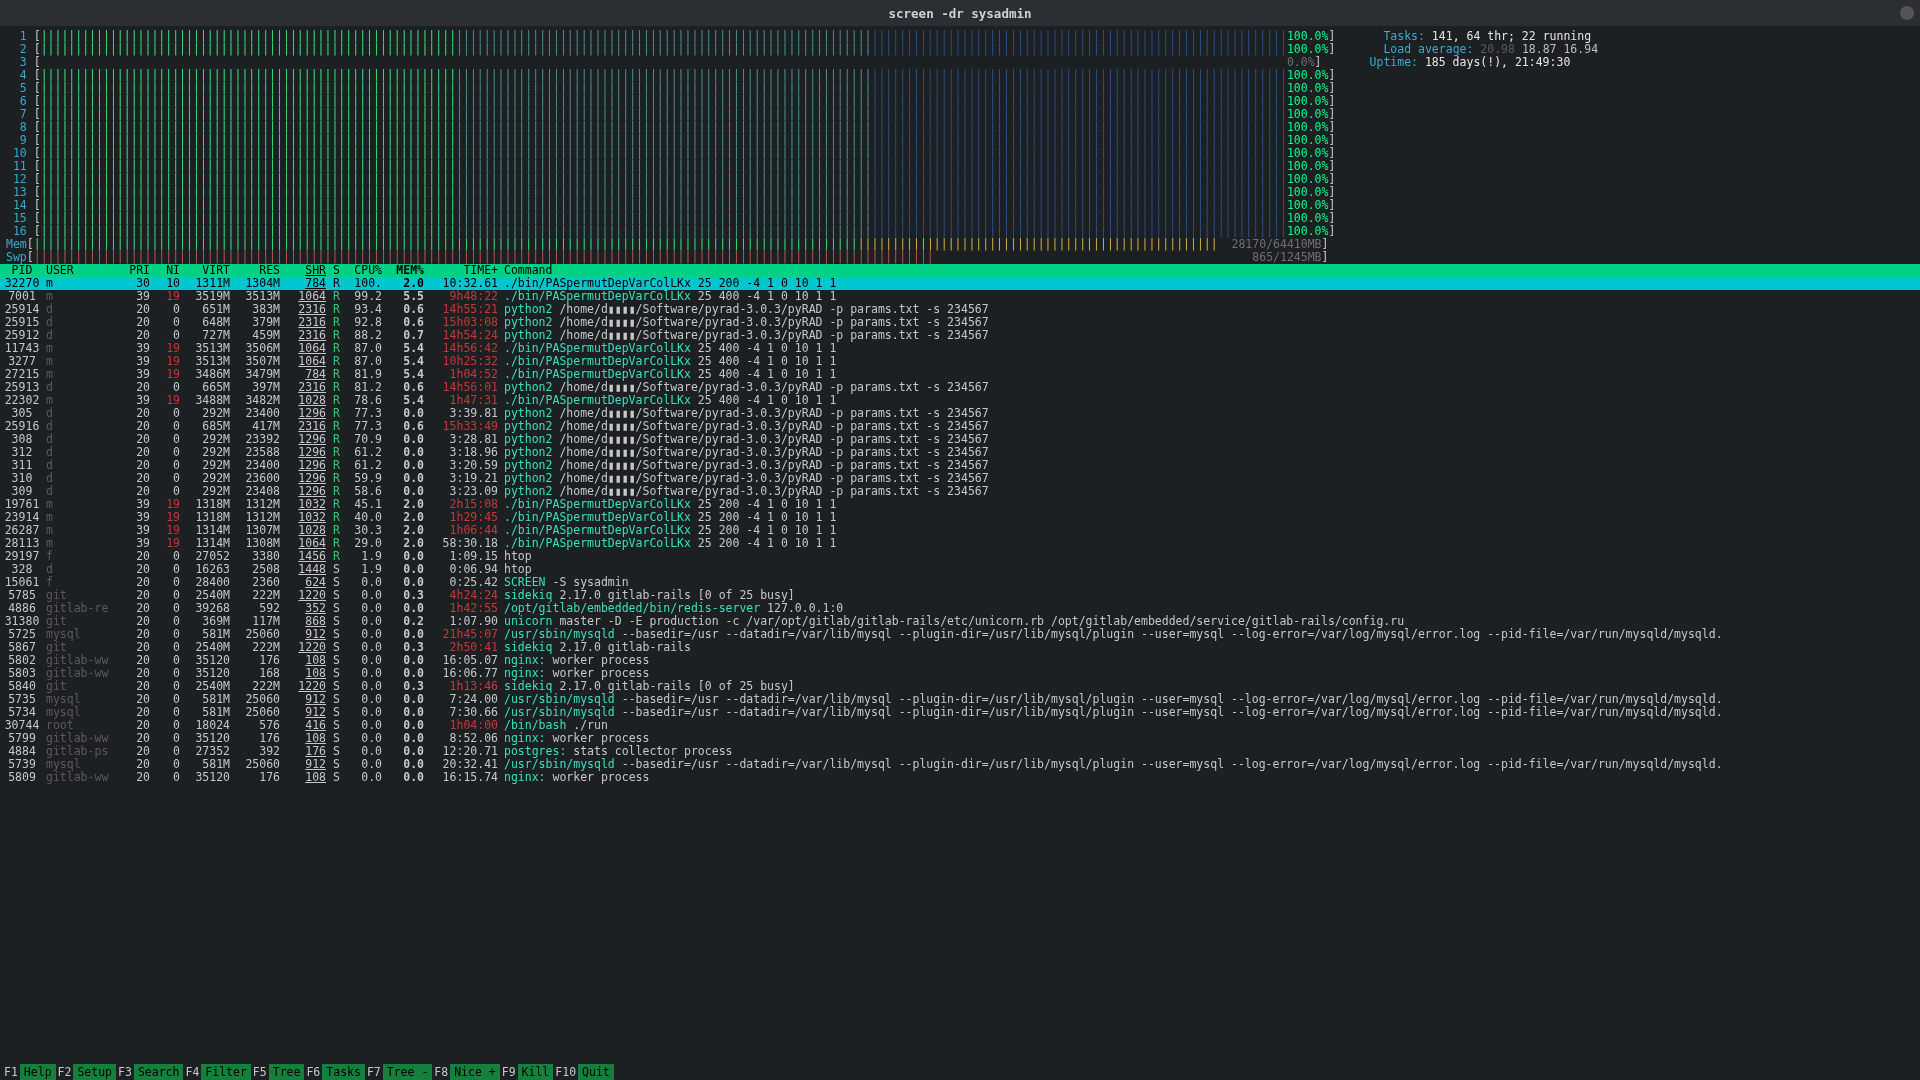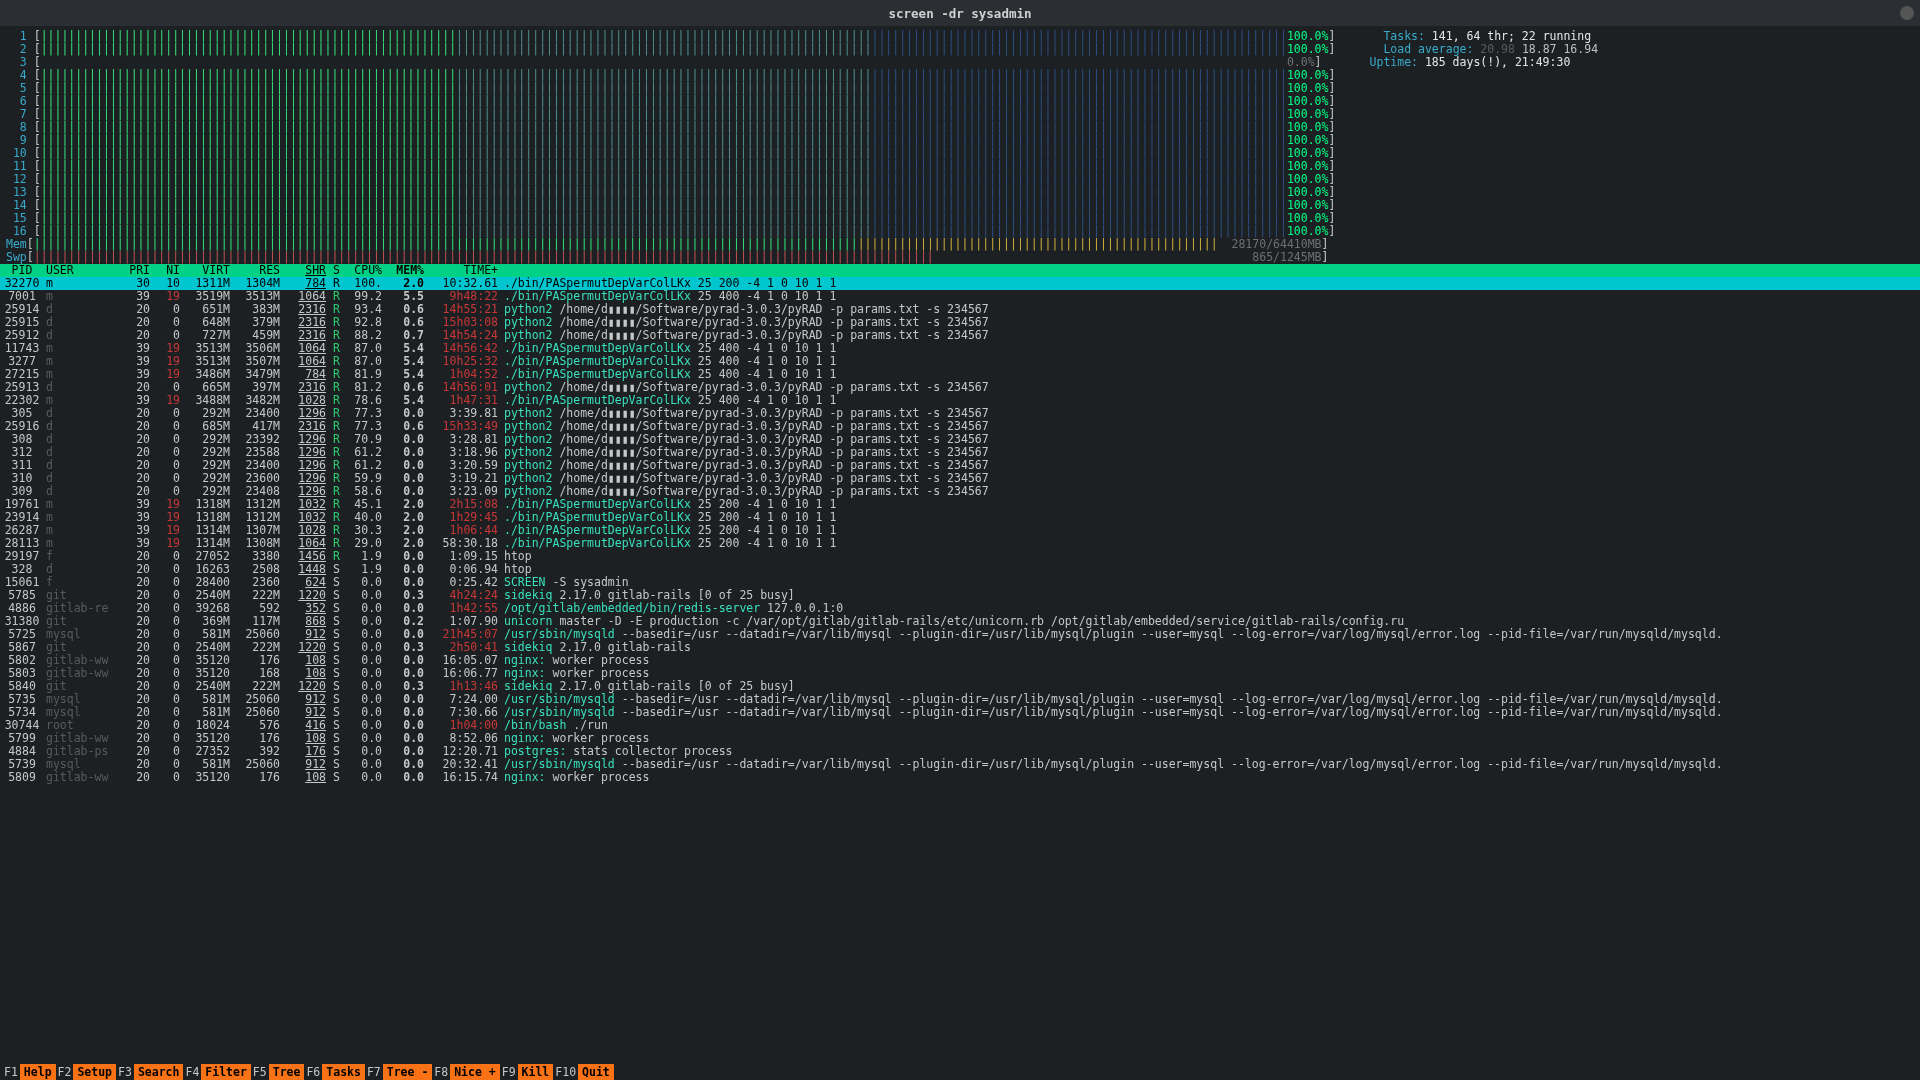--- a/index.html
+++ b/index.html
@@ -71,21 +71,21 @@
     position:absolute;
     left:0; bottom:0;
     width:100%;
     height:16px;
     display:flex;
     font-size:11.5px;
     line-height:16px;
     padding:0 2px;
   }
   .fkey { color:#c5c8c6; background:transparent; padding:0 2px;}
-  .fval { background:#f97316; color:#000; padding:0 4px; margin-right:0;font-weight:bold;}
+  .fval { background:#15803d; color:#000; padding:0 4px; margin-right:0;}
 </style>
 </head>
 <body>
 
 <div class="titlebar">
   <span>screen -dr sysadmin</span>
   <span class="winbtn"></span>
 </div>
 
 <div class="term">
@@ -106,21 +106,21 @@
       <div class="row"><span class="lbl"> 14 </span><span class="brack">[</span><span style="color:#34e07b">||||||||||||||||||||||||||||||||||||||||||||||||||||||||||||</span><span style="color:#4f8f8f">||||||||||||||||||||||||||||||||||||||||||||||||||||||||||||</span><span style="color:#2c4f84">||||||||||||||||||||||||||||||||||||||||||||||||||||||||||||</span><span class="pct100">100.0%</span><span class="brack">]</span></div>
       <div class="row"><span class="lbl"> 15 </span><span class="brack">[</span><span style="color:#34e07b">||||||||||||||||||||||||||||||||||||||||||||||||||||||||||||</span><span style="color:#4f8f8f">||||||||||||||||||||||||||||||||||||||||||||||||||||||||||||</span><span style="color:#2c4f84">||||||||||||||||||||||||||||||||||||||||||||||||||||||||||||</span><span class="pct100">100.0%</span><span class="brack">]</span></div>
       <div class="row"><span class="lbl"> 16 </span><span class="brack">[</span><span style="color:#34e07b">||||||||||||||||||||||||||||||||||||||||||||||||||||||||||||</span><span style="color:#4f8f8f">||||||||||||||||||||||||||||||||||||||||||||||||||||||||||||</span><span style="color:#2c4f84">||||||||||||||||||||||||||||||||||||||||||||||||||||||||||||</span><span class="pct100">100.0%</span><span class="brack">]</span></div>
     </div>
   <div id="mem-block">
       <div class="row"><span class="lbl">Mem</span><span class="brack">[</span><span style="color:#34e07b">|||||||||||||||||||||||||||||||||||||||||||||||||||||||||||||||||||||||||||||||||||||||||||||||||||||||||||||||||||||||</span><span style="color:#cfae3a">||||||||||||||||||||||||||||||||||||||||||||||||||||</span><span class="pct">  28170/64410MB</span><span class="brack">]</span></div>
       <div class="row"><span class="lbl">Swp</span><span class="brack">[</span><span style="color:#c45050">|||||||||||||||||||||||||||||||||||||||||||||||||||||||||||||||||||||||||||||||||||||||||||</span><span style="color:#c45050">|||||||||||||||||||||||||||||||||||||||</span><span class="pct">                                              865/1245MB</span><span class="brack">]</span></div>
     </div>
 </div>
 
-<div class="hdr" id="hdr"><div class="c-pid">PID</div><div class="c-user">USER</div><div class="c-pri">PRI</div><div class="c-ni">NI</div><div class="c-virt">VIRT</div><div class="c-res">RES</div><div class="c-shr">SHR</div><div class="c-s">S</div><div class="c-cpu">CPU%</div><div class="c-mem">MEM%</div><div class="c-time">TIME+</div></div>
+<div class="hdr" id="hdr"><div class="c-pid">PID</div><div class="c-user">USER</div><div class="c-pri">PRI</div><div class="c-ni">NI</div><div class="c-virt">VIRT</div><div class="c-res">RES</div><div class="c-shr">SHR</div><div class="c-s">S</div><div class="c-cpu">CPU%</div><div class="c-mem">MEM%</div><div class="c-time">TIME+</div><div class="c-cmd">Command</div></div>
 <div id="procs">
     <div class="prow sel"><div class="c-pid">32270</div><div class="c-user ">m</div><div class="c-pri">30</div><div class="c-ni ">10</div><div class="c-virt">1311M</div><div class="c-res">1304M</div><div class="c-shr">784</div><div class="c-s ">R</div><div class="c-cpu">100.</div><div class="c-mem">2.0</div><div class="c-time ">10:32.61</div><div class="c-cmd"><span>./bin/PASpermutDepVarColLKx 25 200 -4 1 0 10 1 1</span></div></div>
     <div class="prow"><div class="c-pid">7001</div><div class="c-user dimuser">m</div><div class="c-pri">39</div><div class="c-ni nired">19</div><div class="c-virt">3519M</div><div class="c-res">3513M</div><div class="c-shr">1064</div><div class="c-s rgreen">R</div><div class="c-cpu">99.2</div><div class="c-mem">5.5</div><div class="c-time timered">9h48:22</div><div class="c-cmd"><span class="exebase">./bin/PASpermutDepVarColLKx</span><span class="rest"> 25 400 -4 1 0 10 1 1</span></div></div>
     <div class="prow"><div class="c-pid">25914</div><div class="c-user dimuser">d</div><div class="c-pri">20</div><div class="c-ni ">0</div><div class="c-virt">651M</div><div class="c-res">383M</div><div class="c-shr">2316</div><div class="c-s rgreen">R</div><div class="c-cpu">93.4</div><div class="c-mem">0.6</div><div class="c-time timered">14h55:21</div><div class="c-cmd"><span class="exebase">python2</span><span class="rest"> /home/d▮▮▮▮/Software/pyrad-3.0.3/pyRAD -p params.txt -s 234567</span></div></div>
     <div class="prow"><div class="c-pid">25915</div><div class="c-user dimuser">d</div><div class="c-pri">20</div><div class="c-ni ">0</div><div class="c-virt">648M</div><div class="c-res">379M</div><div class="c-shr">2316</div><div class="c-s rgreen">R</div><div class="c-cpu">92.8</div><div class="c-mem">0.6</div><div class="c-time timered">15h03:08</div><div class="c-cmd"><span class="exebase">python2</span><span class="rest"> /home/d▮▮▮▮/Software/pyrad-3.0.3/pyRAD -p params.txt -s 234567</span></div></div>
     <div class="prow"><div class="c-pid">25912</div><div class="c-user dimuser">d</div><div class="c-pri">20</div><div class="c-ni ">0</div><div class="c-virt">727M</div><div class="c-res">459M</div><div class="c-shr">2316</div><div class="c-s rgreen">R</div><div class="c-cpu">88.2</div><div class="c-mem">0.7</div><div class="c-time timered">14h54:24</div><div class="c-cmd"><span class="exebase">python2</span><span class="rest"> /home/d▮▮▮▮/Software/pyrad-3.0.3/pyRAD -p params.txt -s 234567</span></div></div>
     <div class="prow"><div class="c-pid">11743</div><div class="c-user dimuser">m</div><div class="c-pri">39</div><div class="c-ni nired">19</div><div class="c-virt">3513M</div><div class="c-res">3506M</div><div class="c-shr">1064</div><div class="c-s rgreen">R</div><div class="c-cpu">87.0</div><div class="c-mem">5.4</div><div class="c-time timered">14h56:42</div><div class="c-cmd"><span class="exebase">./bin/PASpermutDepVarColLKx</span><span class="rest"> 25 400 -4 1 0 10 1 1</span></div></div>
     <div class="prow"><div class="c-pid">3277</div><div class="c-user dimuser">m</div><div class="c-pri">39</div><div class="c-ni nired">19</div><div class="c-virt">3513M</div><div class="c-res">3507M</div><div class="c-shr">1064</div><div class="c-s rgreen">R</div><div class="c-cpu">87.0</div><div class="c-mem">5.4</div><div class="c-time timered">10h25:32</div><div class="c-cmd"><span class="exebase">./bin/PASpermutDepVarColLKx</span><span class="rest"> 25 400 -4 1 0 10 1 1</span></div></div>
     <div class="prow"><div class="c-pid">27215</div><div class="c-user dimuser">m</div><div class="c-pri">39</div><div class="c-ni nired">19</div><div class="c-virt">3486M</div><div class="c-res">3479M</div><div class="c-shr">784</div><div class="c-s rgreen">R</div><div class="c-cpu">81.9</div><div class="c-mem">5.4</div><div class="c-time timered">1h04:52</div><div class="c-cmd"><span class="exebase">./bin/PASpermutDepVarColLKx</span><span class="rest"> 25 400 -4 1 0 10 1 1</span></div></div>
     <div class="prow"><div class="c-pid">25913</div><div class="c-user dimuser">d</div><div class="c-pri">20</div><div class="c-ni ">0</div><div class="c-virt">665M</div><div class="c-res">397M</div><div class="c-shr">2316</div><div class="c-s rgreen">R</div><div class="c-cpu">81.2</div><div class="c-mem">0.6</div><div class="c-time timered">14h56:01</div><div class="c-cmd"><span class="exebase">python2</span><span class="rest"> /home/d▮▮▮▮/Software/pyrad-3.0.3/pyRAD -p params.txt -s 234567</span></div></div>

